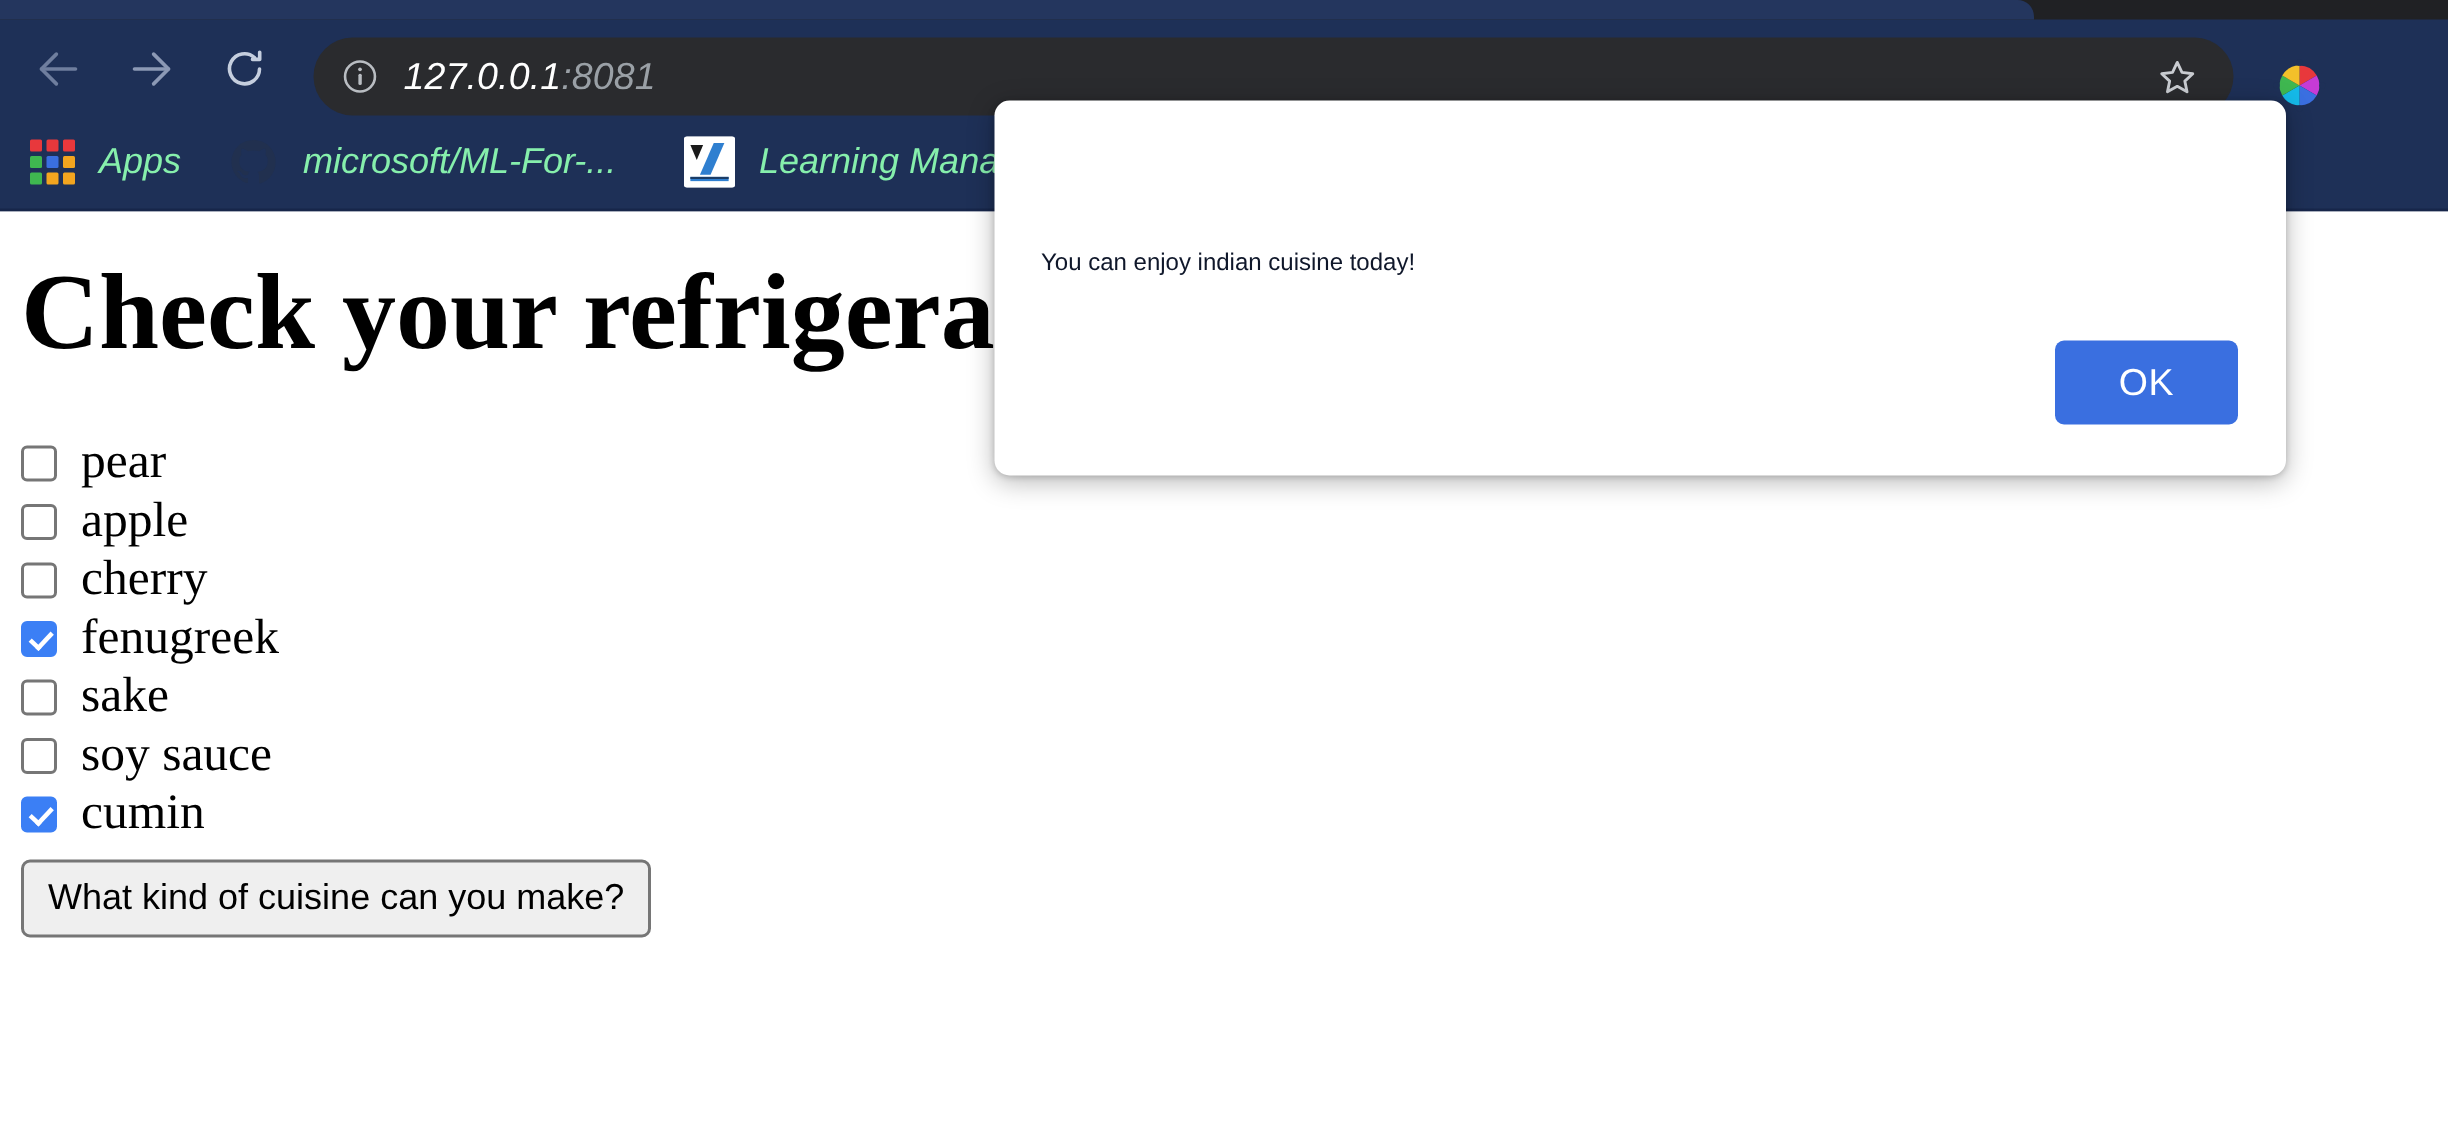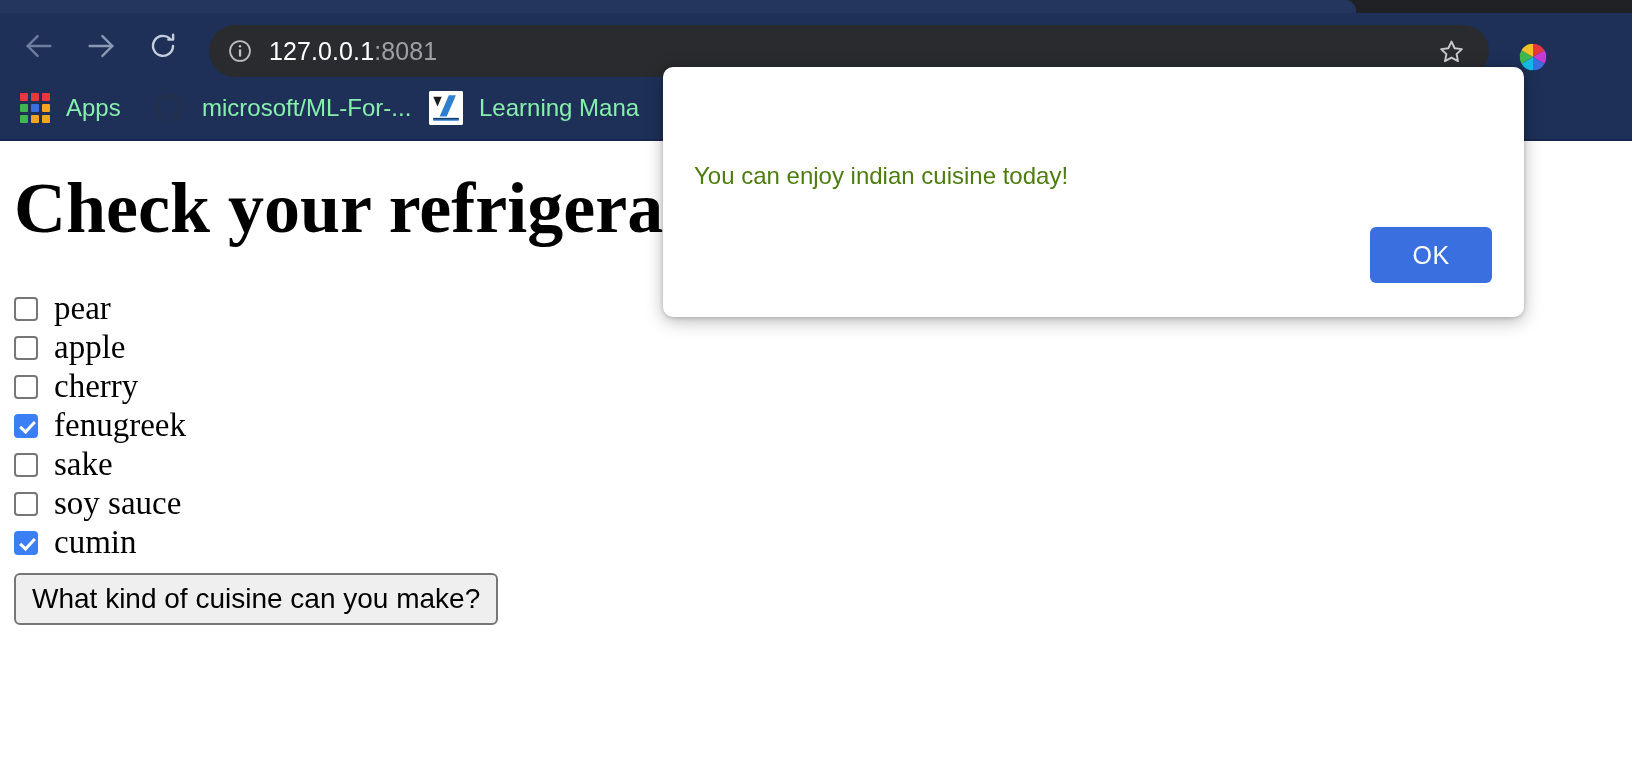--- a/index.html
+++ b/index.html
@@ -15,20 +15,21 @@
     position: relative;
   }
 
   
   #browser-chrome {
     position: absolute;
     left: 0; top: 0;
     width: 1632px;
     height: 141px;
     background: #1e3057;
+    font-style: italic;
   }
   #tab-strip {
     position: absolute;
     left: 0; top: 0;
     width: 1632px;
     height: 13px;
     background: #202124;
   }
   #tab-strip-active {
     position: absolute;
@@ -116,21 +117,21 @@
     align-items: center;
     white-space: nowrap;
   }
   .bookmark-item .bm-label {
     font-size: 24px;
     color: #86efac;
     margin-left: 16px;
   }
   #bookmark-apps { left: 20px; }
   #bookmark-0    { left: 152px; align-items: center; }
-  #bookmark-1    { left: 429px; }
+  #bookmark-1    { left: 456px; }
 
   .apps-grid {
     width: 30px;
     height: 30px;
     display: grid;
     grid-template-columns: repeat(3, 8px);
     grid-template-rows: repeat(3, 8px);
     gap: 3px;
     flex: none;
   }
@@ -208,21 +209,21 @@
     font-size: 33px;
     line-height: 33px;
     color: #000000;
   }
   #cuisine-button {
     position: absolute;
     left: 14px;
     top: 432px;
     padding: 7px 16px;
     font-family: "Liberation Sans", sans-serif;
-    font-size: 28px;
+    font-size: 24px;
     line-height: 34px;
     color: #000000;
     background: #efefef;
     border: 2px solid #767676;
     border-radius: 6px;
     cursor: pointer;
   }
 
   
   #js-dialog {
@@ -241,23 +242,23 @@
     top: 34px;
     font-size: 28px;
     line-height: 32px;
     color: #202124;
     white-space: nowrap;
   }
   #dialog-message {
     position: absolute;
     left: 31px;
     top: 93px;
-    font-size: 24px;
+    font-size: 16px;
     line-height: 32px;
-    color: #4d7c0f;
+    color: #0f172a;
     white-space: nowrap;
   }
   #dialog-ok-button {
     position: absolute;
     left: 707px;
     top: 160px;
     width: 122px;
     height: 56px;
     background: #3a6fe0;
     border: none;

